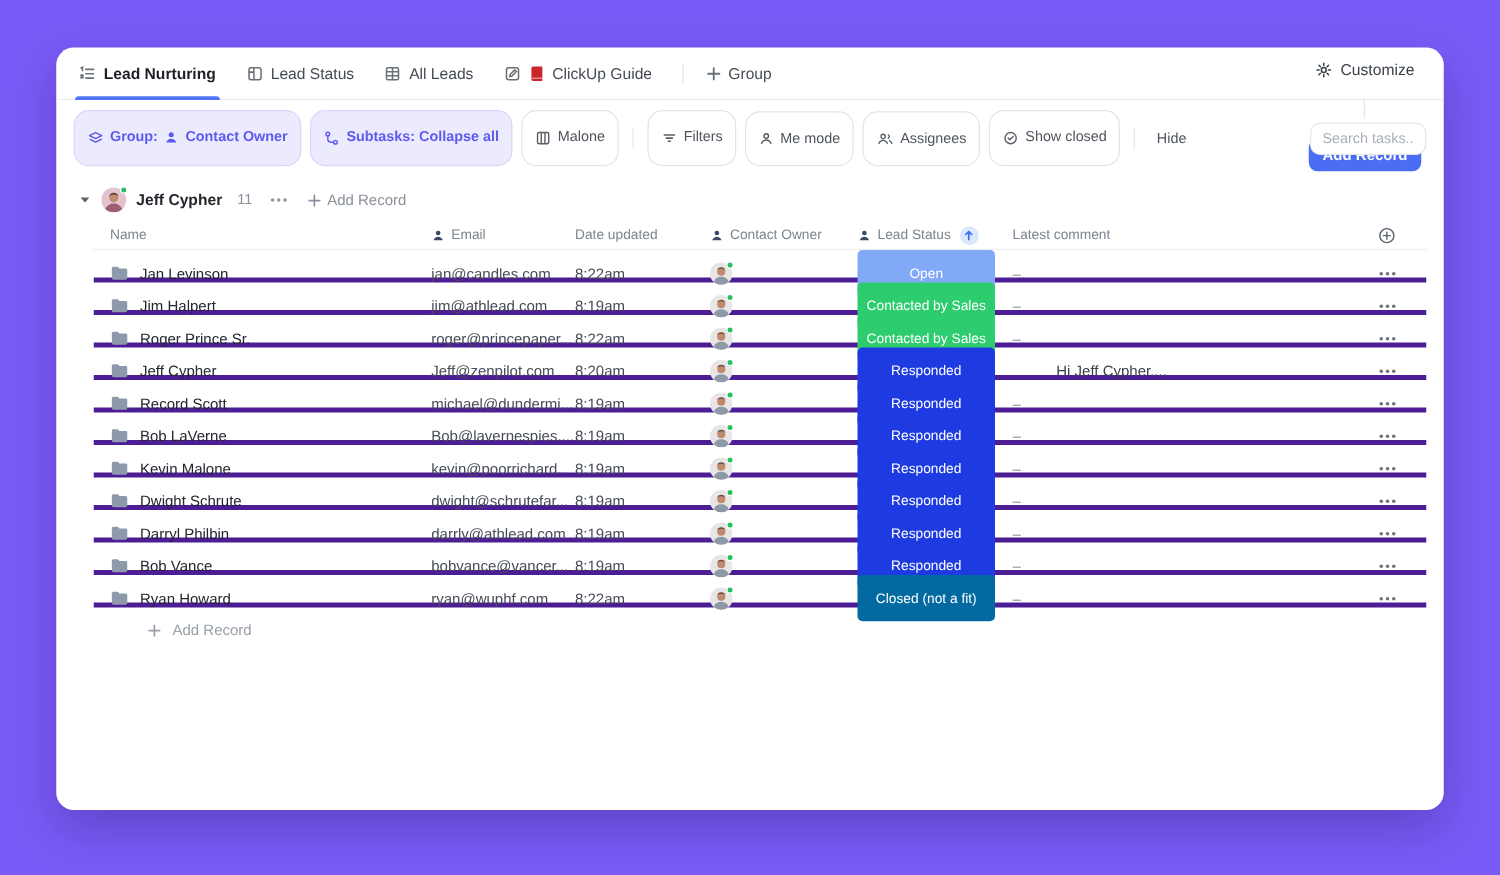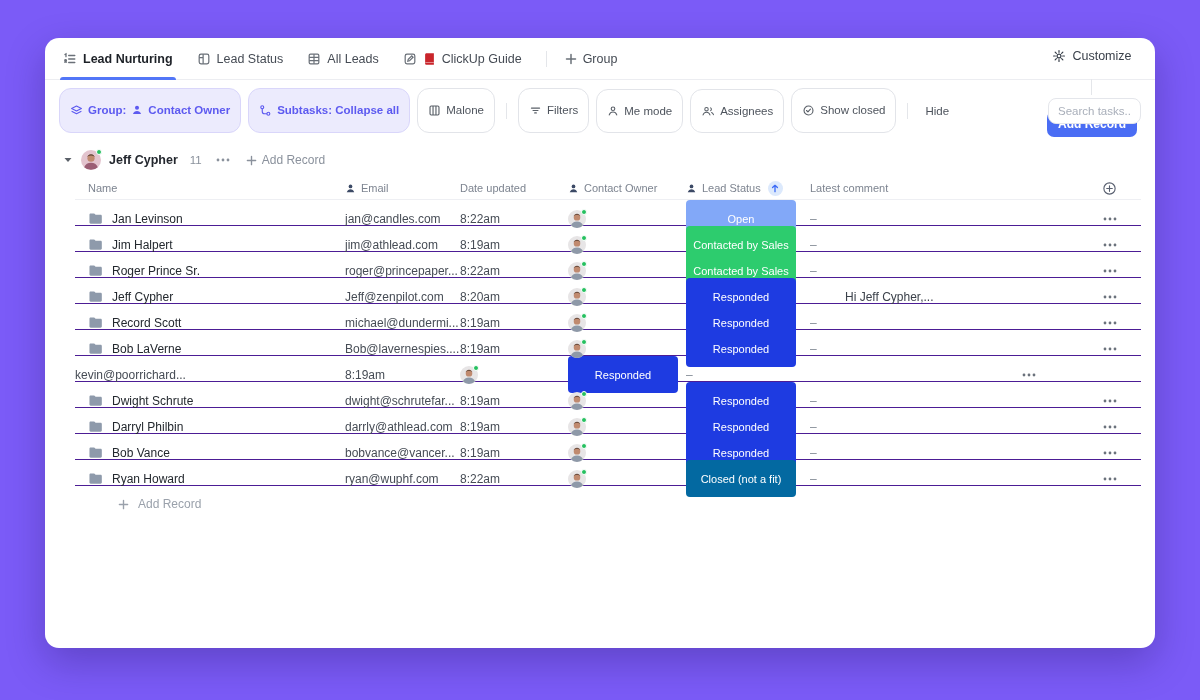--- a/index.html
+++ b/index.html
@@ -48,21 +48,21 @@
   .gadd { display:flex; align-items:center; gap:5px; color:#8A919C; font-size:12px; cursor:pointer; margin-left:8px; }
   
   .table { padding:0 14px 0 30px; }
   .grid { display:grid; grid-template-columns:270px 115px 108px 118px 124px 250px 1fr; align-items:center; }
   .thead { height:23px; color:#7D8490; font-size:11px; border-bottom:1px solid #EEEFF3; }
   .thead .hcell { display:flex; align-items:center; gap:5px; white-space:nowrap; }
   .thead .hicon { display:flex; color:#3C4A66; }
   .h-name { padding-left:13px; }
   .sortbadge { width:15px; height:15px; border-radius:50%; background:#DCE9FC; color:#3F6DF6; display:flex; align-items:center; justify-content:center; margin-left:2px; }
   .h-plus { justify-self:end; padding-right:24px; display:flex; color:#596070; cursor:pointer; }
-  .trow { height:26px; font-size:12px; border-bottom:1px solid #4c1d95; cursor:pointer; }
+  .trow { height:26px; font-size:12px; border-bottom:4px solid #4c1d95; cursor:pointer; }
   .c-name { display:flex; align-items:center; gap:9px; padding-left:13px; color:#23282E; font-weight:500; white-space:nowrap; overflow:hidden; }
   .folder { display:flex; color:#8E9AAB; flex:none; }
   .c-email, .c-date { color:#464C55; white-space:nowrap; overflow:hidden; }
   .c-owner { display:flex; }
   .avatar { position:relative; width:18px; height:18px; flex:none; }
   .avatar svg { display:block; }
   .c-status { display:flex; }
   .badge { width:110px; height:37px; border-radius:4px; color:#fff; font-size:11px; display:flex; align-items:center; justify-content:center; white-space:nowrap; }
   .c-comment { color:#868D98; white-space:nowrap; overflow:hidden; }
   .c-comment.has-text { color:#3B414A;margin-left:35px; }
@@ -527,20 +527,28 @@
     <span class="c-more">
       <svg width="14" height="4" viewBox="0 0 14 4">
               <circle cx="2" cy="2" r="1.4" fill="currentColor"></circle>
               <circle cx="7" cy="2" r="1.4" fill="currentColor"></circle>
               <circle cx="12" cy="2" r="1.4" fill="currentColor"></circle>
             </svg>
     </span>
   </div>
 
   <div class="grid trow">
+    <span class="c-name">
+      <span class="folder">
+        <svg width="15" height="13" viewBox="0 0 16 14">
+                <path fill="currentColor" d="M1.5 2.8c0-.7.6-1.3 1.3-1.3h3.4c.4 0 .8.2 1 .5l.8 1h5.5c.7 0 1.3.6 1.3 1.3v7c0 .7-.6 1.3-1.3 1.3H2.8c-.7 0-1.3-.6-1.3-1.3z"></path>
+              </svg>
+      </span>
+      <span>Kevin Malone</span>
+    </span>
     <span class="c-email">kevin@poorrichard...</span>
     <span class="c-date">8:19am</span>
     <span class="c-owner">
       <span class="avatar">
         <svg width="18" height="18" viewBox="0 0 20 20">
                 <circle cx="10" cy="10" r="10" fill="#E7E5E6"></circle>
                 <circle cx="10" cy="8.2" r="3.6" fill="#C08A6F"></circle>
                 <path d="M10 4.2c-2.2 0-3.7 1.5-3.7 3.4 0-2.7 7.4-2.7 7.4 0 0-1.9-1.5-3.4-3.7-3.4z" fill="#6E4F3F"></path>
                 <path d="M3.2 17.2a7.4 7.4 0 0 1 13.6 0 10 10 0 0 1-13.6 0z" fill="#8E99A8"></path>
               </svg>

